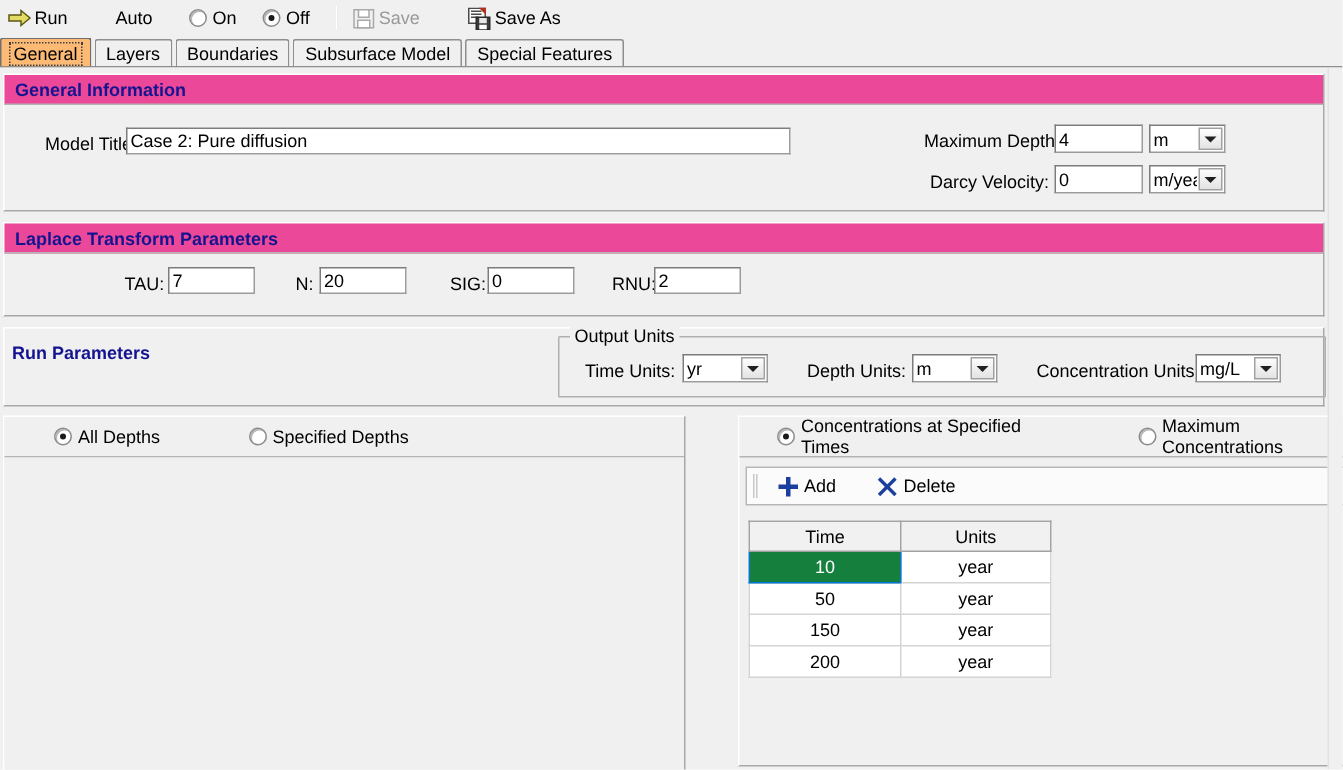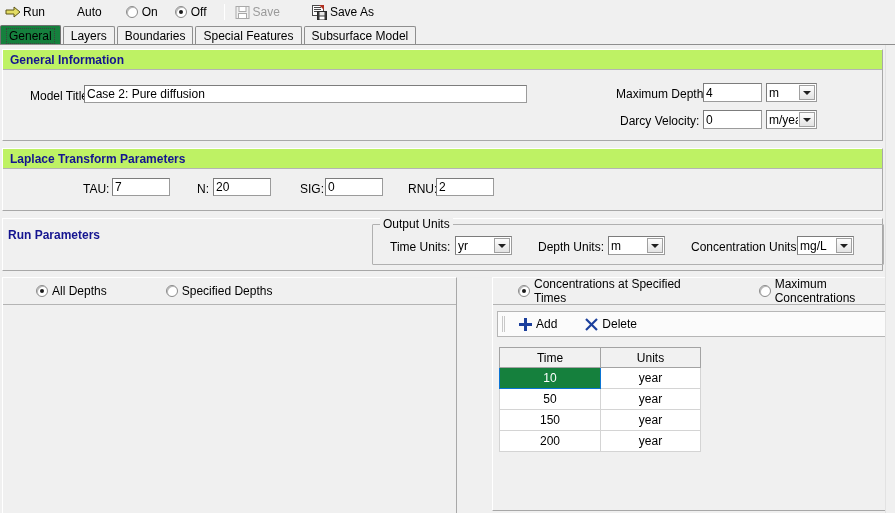--- a/index.html
+++ b/index.html
@@ -71,21 +71,21 @@
     margin-right: 2px;
     display: flex; align-items: center;
     font-size: 12px;
     background: #f0f0f0;
     border: 1px solid #8e8e8e;
     border-bottom: none;
     border-radius: 2px 2px 0 0;
     white-space: nowrap;
   }
   .tab.active {
-    background: #15803d;
+    background: #fdba74;
     height: 20px;
     border-color: #707070;
   }
   .tab.active .tab-focus {
     border: 1px dotted #404040;
     padding: 0 2px;
     margin: 0 -2px;
   }
   .tabline {
     position: absolute; left: 0; top: 44px; width: 895px; height: 1px;
@@ -113,21 +113,21 @@
     border: 1px solid #a8a8a8;
     border-top-color: #ffffff;
     border-left-color: #ffffff;
   }
   .sec-head {
     height: 20px;
     padding: 0 7px;
     display: flex; align-items: center;
     font-weight: bold; font-size: 12px;
     color: #141490;
-    background: #bef264;
+    background: #ec4899;
     border-bottom: 1px solid #b4b4b4;
   }
   .sec-body { position: relative; }
 
   
   .fld-label { font-size: 12px; color: #000; white-space: nowrap; }
   .textbox {
     background: #ffffff;
     border: 1px solid #9b9b9b;
     border-top-color: #7c7c7c;
@@ -326,24 +326,24 @@
     <div class="tab active">
       <span class="tab-focus">General</span>
     </div>
     <div class="tab">
       <span>Layers</span>
     </div>
     <div class="tab">
       <span>Boundaries</span>
     </div>
     <div class="tab">
+      <span>Subsurface Model</span>
+    </div>
+    <div class="tab">
       <span>Special Features</span>
-    </div>
-    <div class="tab">
-      <span>Subsurface Model</span>
     </div>
   </div>
   <div class="tabline"></div>
 
   <div class="page">
 
     <div class="section" style="top:4px; height:92px;">
       <div class="sec-head">
         <span>General Information</span>
       </div>

